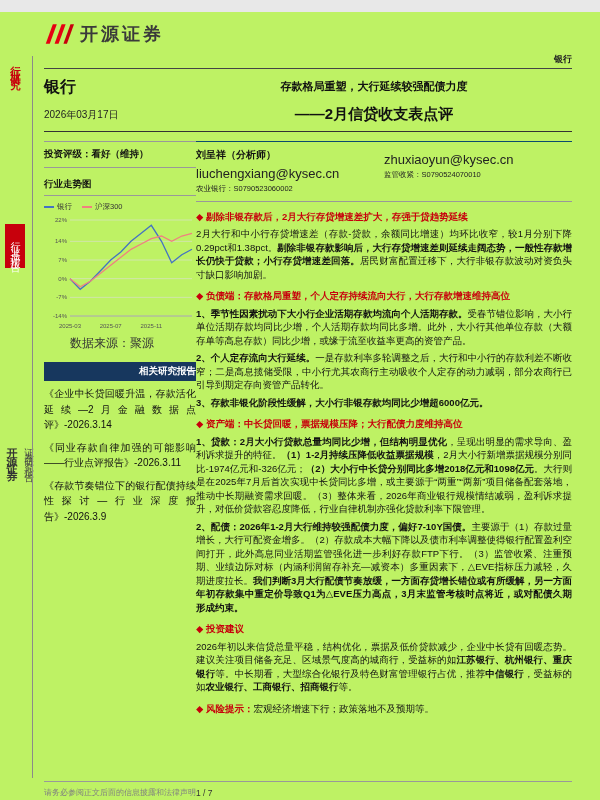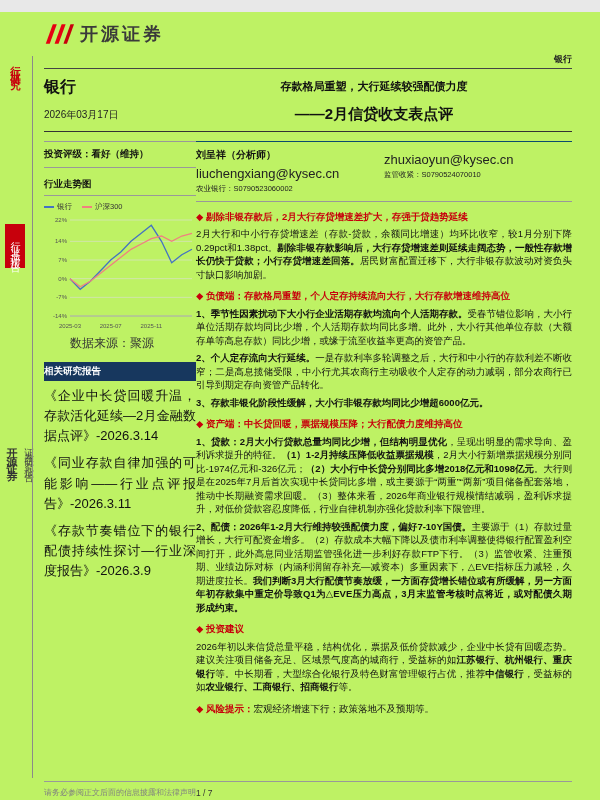--- a/index.html
+++ b/index.html
@@ -39,22 +39,22 @@
   .right-col { flex:1; min-width:0; }
 
   
   .rating-box { border-top:1px solid #999; border-bottom:1px solid #999; padding:6px 0; font-size:9.5px; font-weight:bold; color:#111; }
   .trend-title { margin-top:10px; font-size:9.5px; font-weight:bold; color:#111; border-bottom:1px solid #999; padding-bottom:4px; }
   .chart-legend { display:flex; gap:10px; margin-top:6px; font-size:7.5px; color:#333; align-items:center; }
   .leg-item { display:flex; align-items:center; gap:3px; }
   .leg-swatch { display:inline-block; width:10px; height:2px; }
   .trend-chart { width:152px; height:118px; display:block; margin-top:2px; }
   .chart-source { font-size:12px; color:#333; margin-top:3px;padding-left:26px; }
-  .related-header { margin-top:10px; background:#17375e; color:#ffffff; font-size:9.5px; font-weight:bold; text-align:left; padding:3px 0; }
-  .report-item { font-size:13px; color:#111; padding:5px 0 2px 0; line-height:1.55; text-align:justify; }
+  .related-header { margin-top:10px; background:#17375e; color:#ffffff; font-size:9.5px; font-weight:bold; text-align:right; padding:3px 0; }
+  .report-item { font-size:10px; color:#111; padding:5px 0 2px 0; line-height:1.55; text-align:justify; }
 
   
   .analyst-box { border-top:1px solid #0c4a6e; border-bottom:1px solid #999; padding:6px 0 7px 0; display:flex; }
   .analyst { flex:1; min-width:0; }
   .analyst-name { font-size:10px; font-weight:bold; color:#111; }
   .analyst-email { font-size:13px; color:#222; margin-top:4px; }
   .analyst-cert { font-size:7.5px; color:#222; margin-top:3px; }
 
   .report-body { margin-top:8px; }
   .blk { font-size:9.5px; line-height:1.42; color:#111; text-align:justify; margin:4px 0; }

